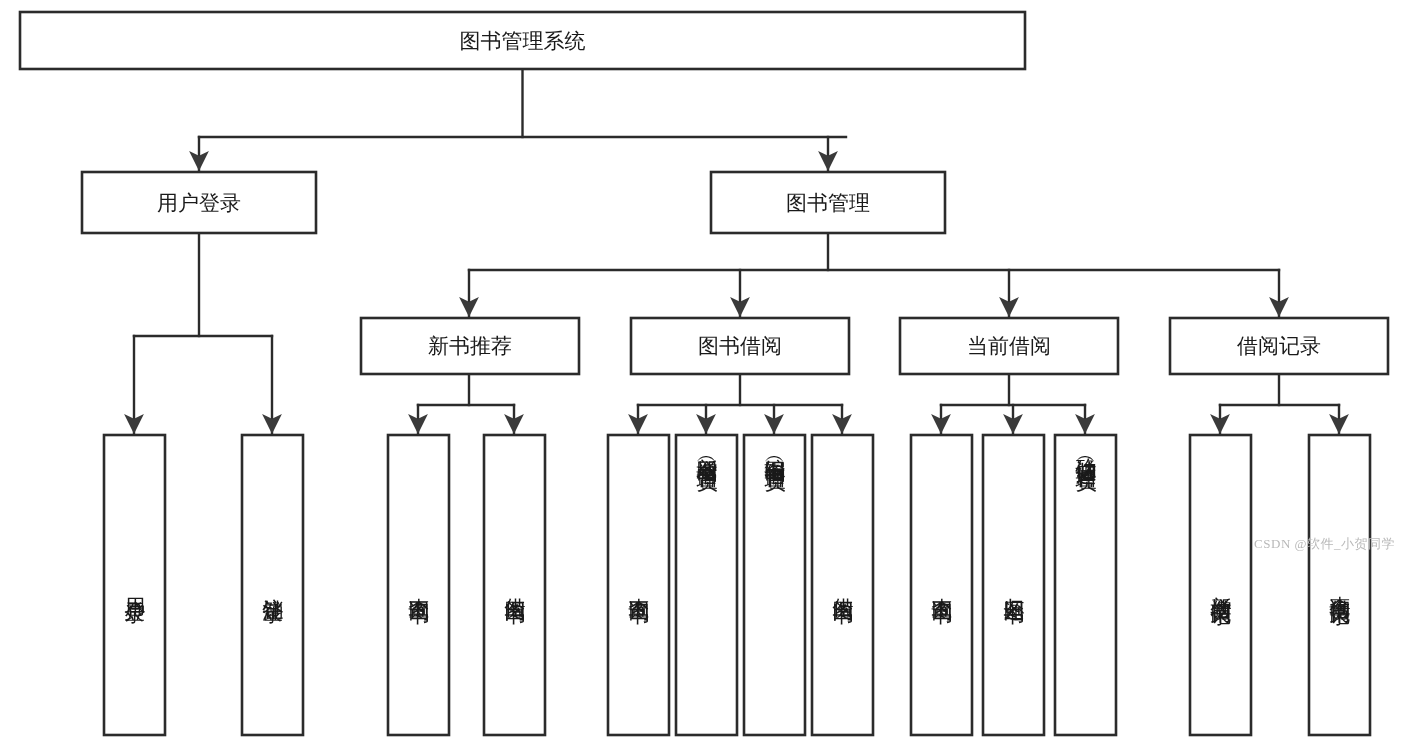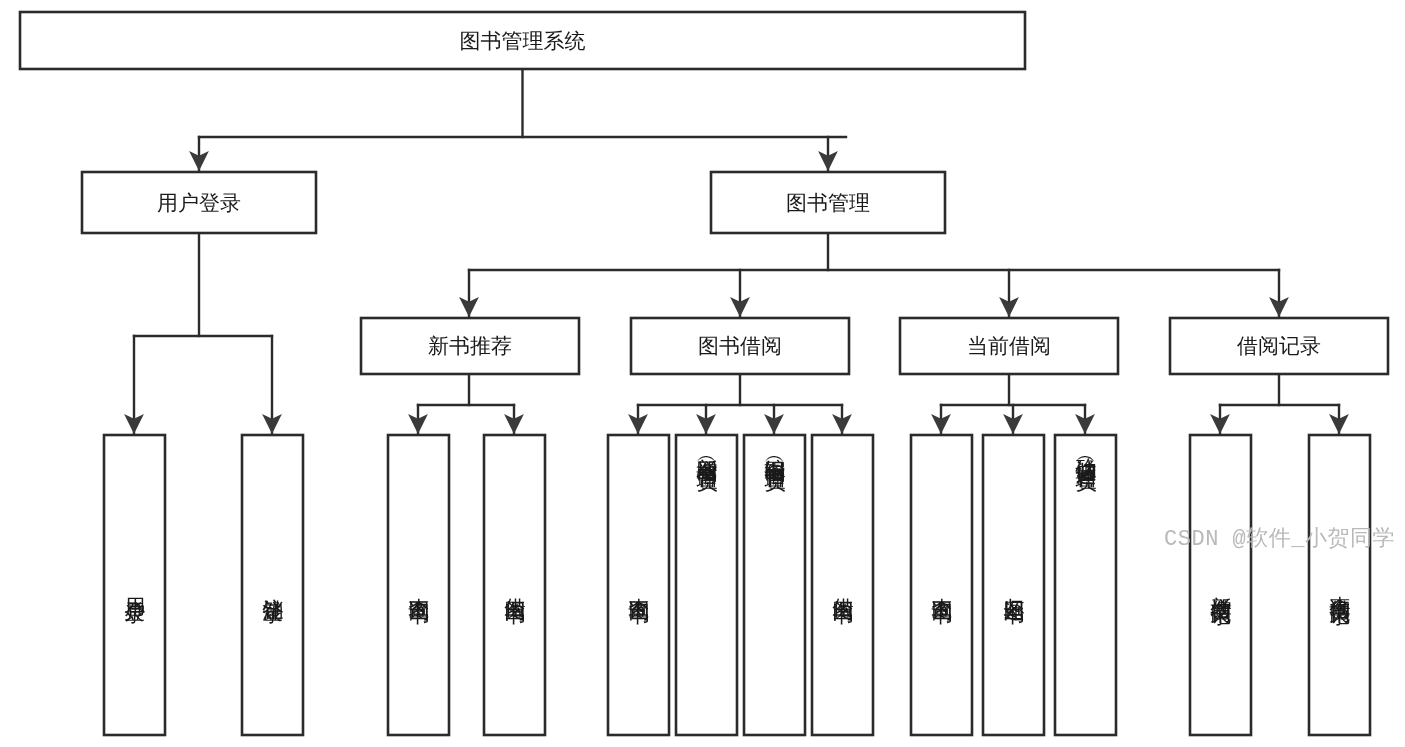--- a/index.html
+++ b/index.html
@@ -63,22 +63,22 @@
     line-height: 1.18;
     color: #1a1a1a;
     letter-spacing: 2px;
     white-space: nowrap;
     text-align: center;
   }
   .watermark {
     position: absolute;
     right: 10px;
     bottom: 6px;
-    font-family: Liberation Mono, monospace;
-    font-size: 22px;
+    font-family: Liberation Serif, serif;
+    font-size: 13px;
     color: #b9b9b9;
     letter-spacing: 0.5px;
     user-select: none;
   }
 </style>
 </head>
 <body>
 
 <div id="diagram-root">
 

